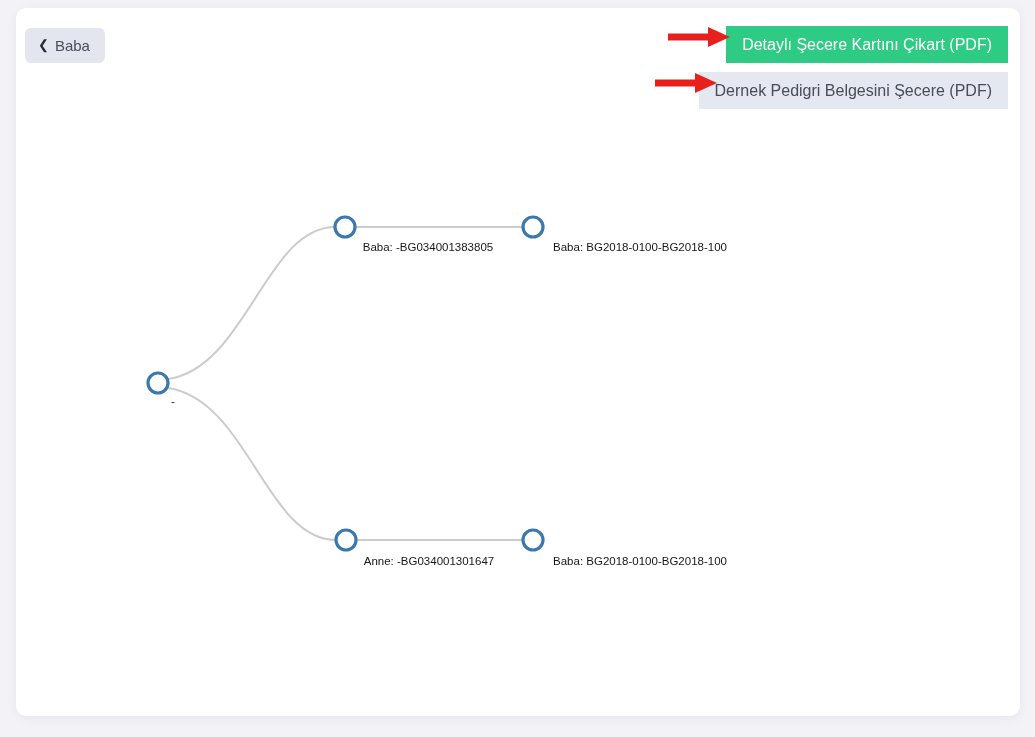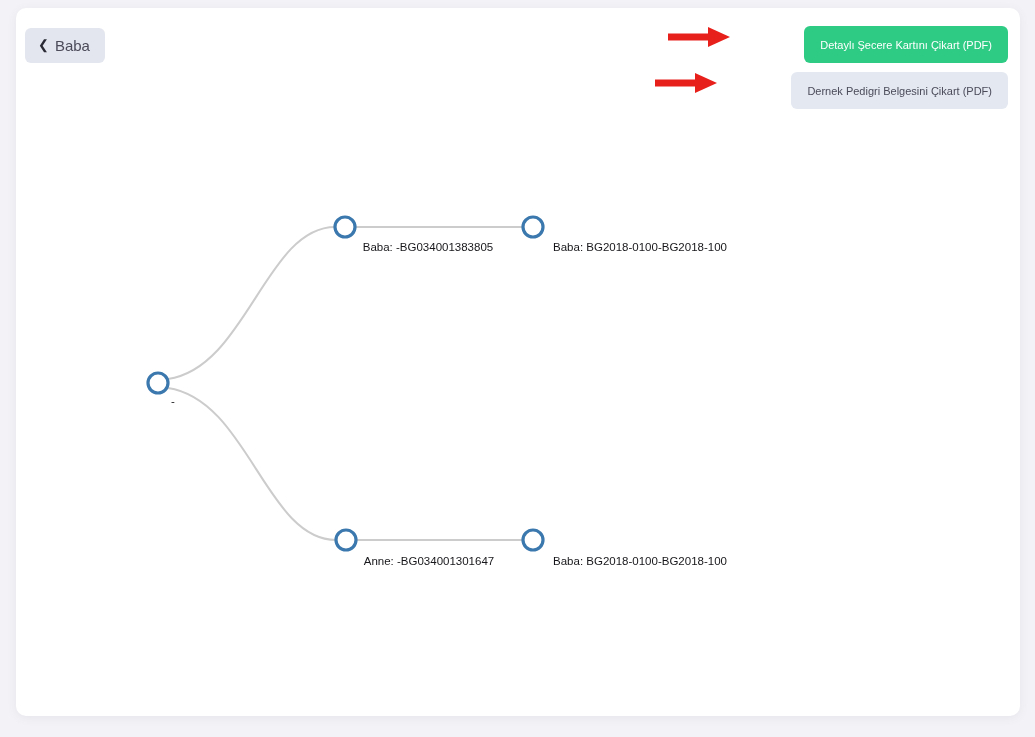--- a/index.html
+++ b/index.html
@@ -60,22 +60,22 @@
 
   .action-btn {
     position: absolute;
     right: 12px;
     height: 37px;
     display: flex;
     align-items: center;
     justify-content: center;
     padding: 0 16px;
     border: none;
-    border-radius: 6px;
-    font-size: 11px;
+    border-radius: 0;
+    font-size: 16px;
     font-family: "Liberation Sans", sans-serif;
     white-space: nowrap;
     cursor: pointer;
   }
   #detail-pdf-button {
     top: 18px;
     background: #2ecb84;
     color: #ffffff;
   }
   #assoc-pdf-button {
@@ -124,21 +124,21 @@
 
   <div id="pedigree-card">
 
     <button id="back-button">
       <span class="chev">❮</span>
       <span>Baba</span>
     </button>
 
     <button class="action-btn" id="detail-pdf-button">Detaylı Şecere Kartını Çikart (PDF)</button>
 
-    <button class="action-btn" id="assoc-pdf-button">Dernek Pedigri Belgesini Çikart (PDF)</button>
+    <button class="action-btn" id="assoc-pdf-button">Dernek Pedigri Belgesini Şecere (PDF)</button>
 
     <svg id="pedigree-tree" viewBox="0 0 1004 708">
       <g id="link-layer">
           <path class="link-path" d="M 152,371 C 230,360 250,219 319,219" stroke="#cccccc"></path>
           <path class="link-path" d="M 152,380 C 232,392 250,532 320,532" stroke="#cccccc"></path>
           <path class="link-path" d="M 339,219 L 507,219" stroke="#cccccc"></path>
           <path class="link-path" d="M 340,532 L 507,532" stroke="#cccccc"></path>
         </g>
       <g id="node-layer">
           <g>

